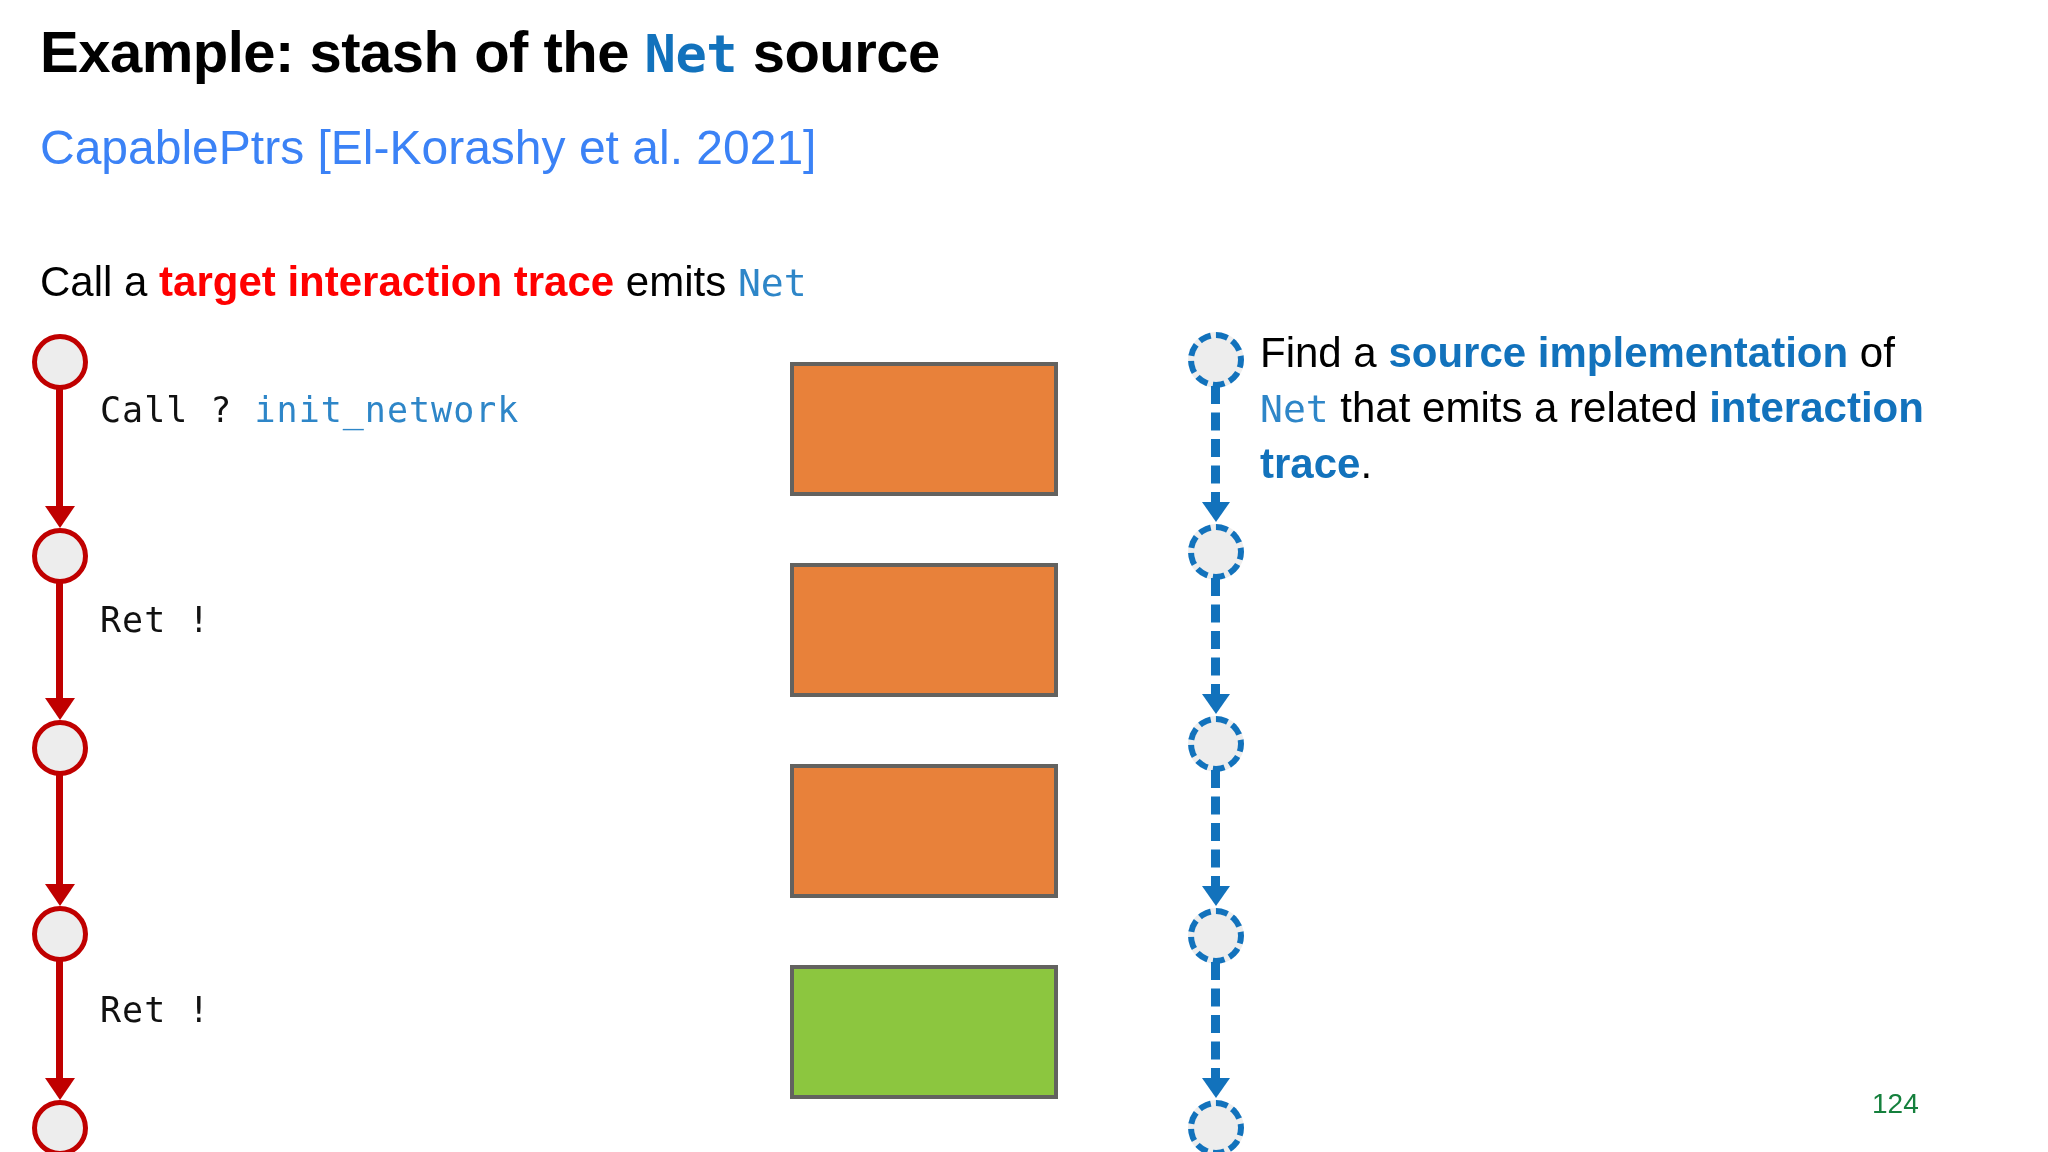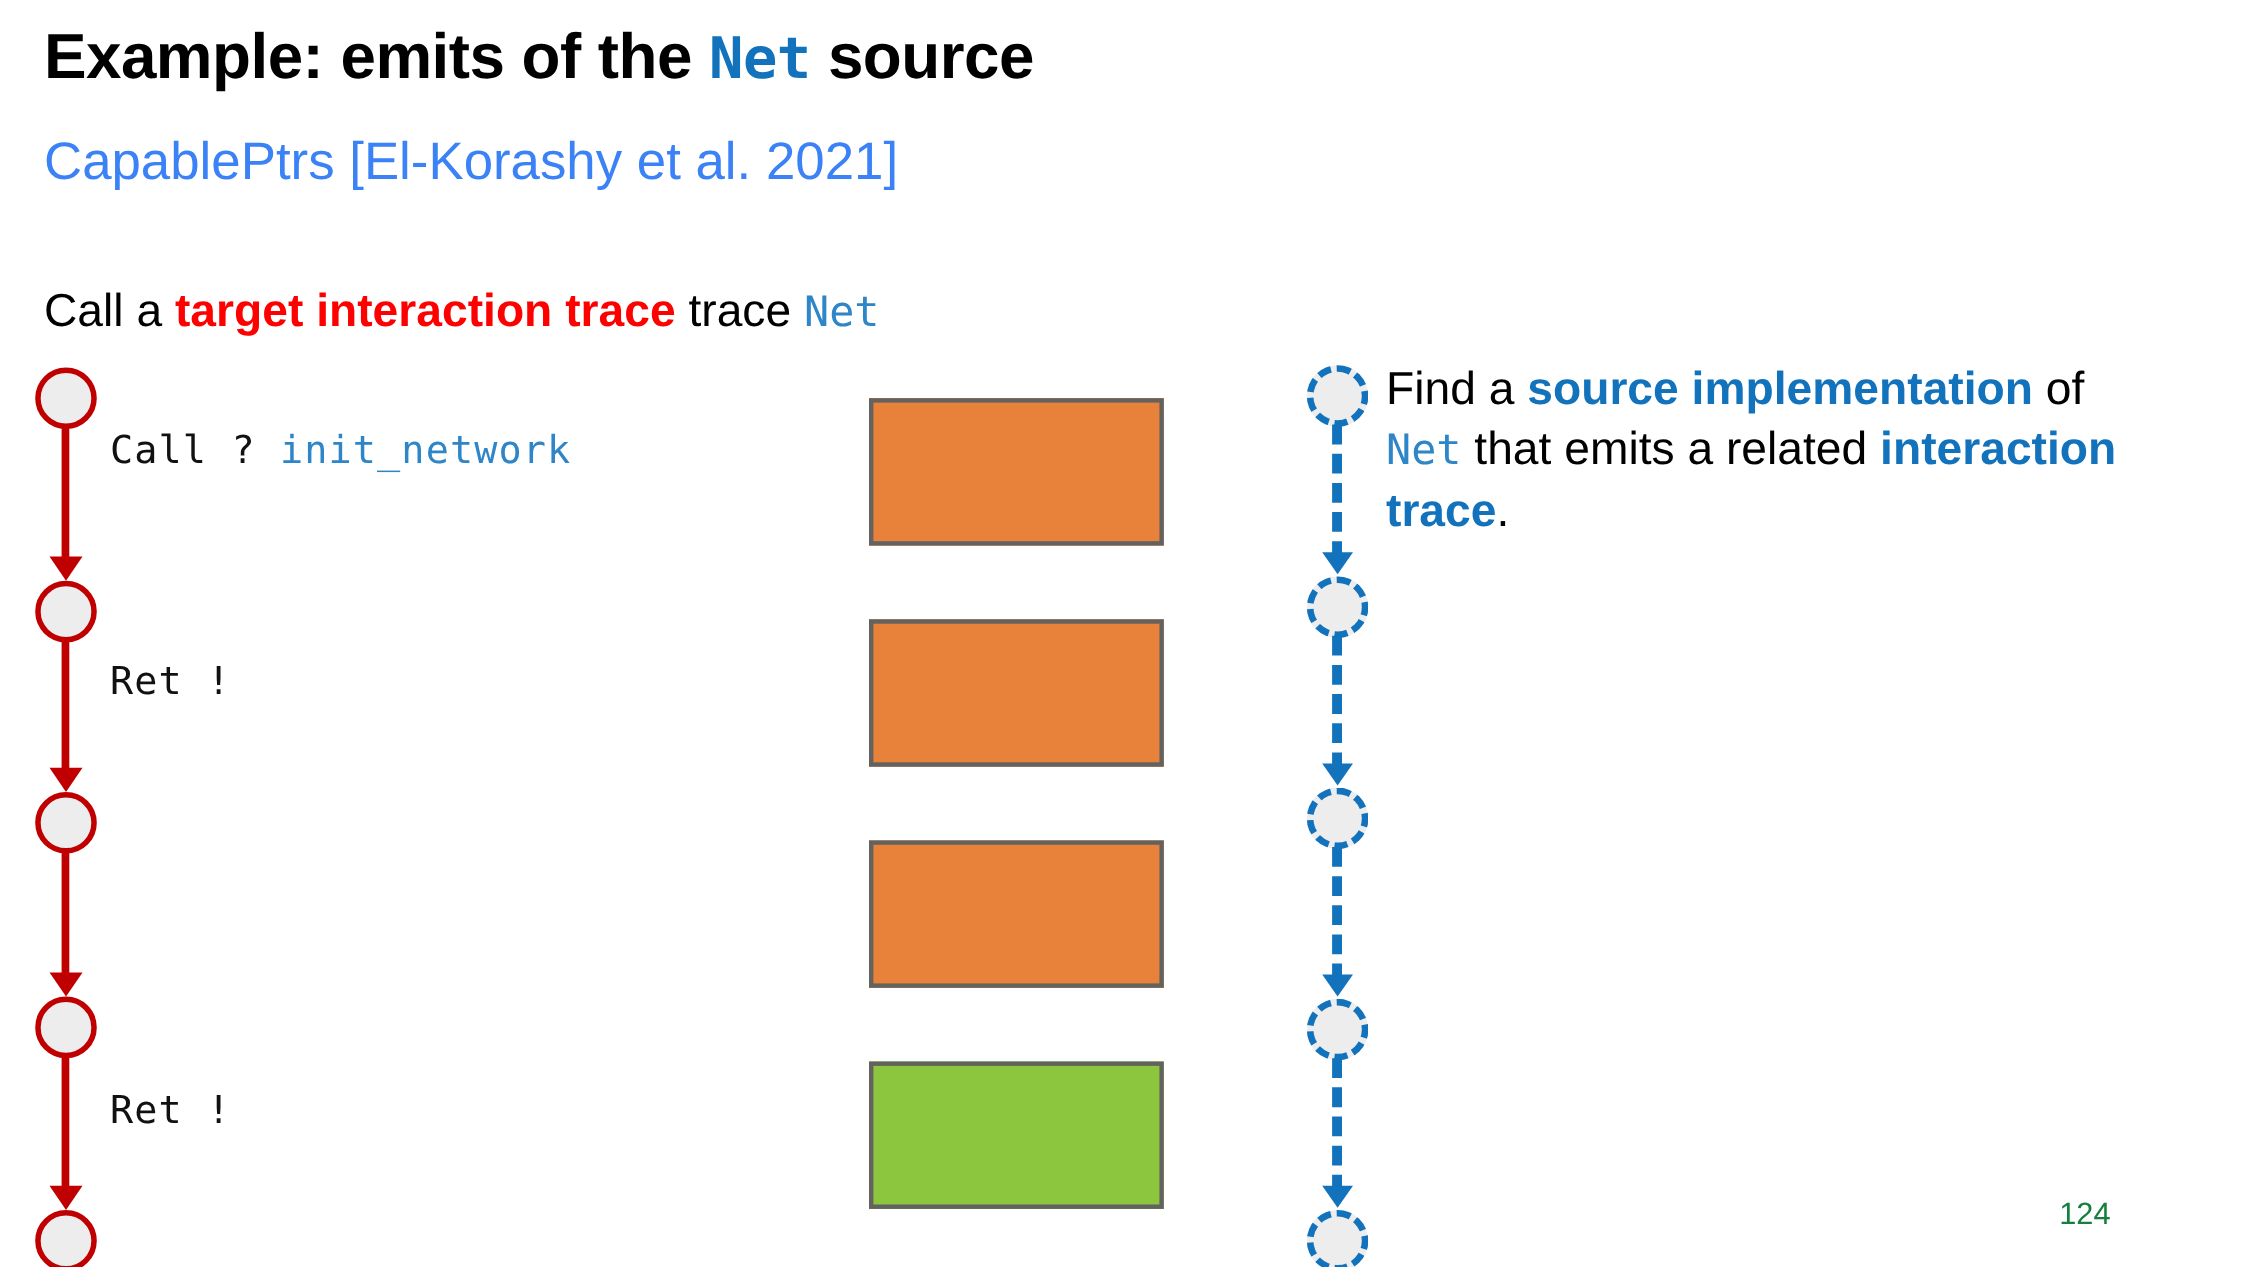--- a/index.html
+++ b/index.html
@@ -185,27 +185,27 @@
     font-size: 28px;
     color: #15803d;
   }
 </style>
 </head>
 <body>
 
 <div class="slide">
 
   <div class="title">
-    <span>Example: emits of the </span><span class="mono-blue">Net</span><span> source</span>
+    <span>Example: stash of the </span><span class="mono-blue">Net</span><span> source</span>
   </div>
 
   <div class="subtitle">CapablePtrs [El-Korashy et al. 2021]</div>
 
   <div class="lead">
-    <span>Call a </span><span class="red-bold">target interaction trace</span><span> trace </span><span class="mono-blue">Net</span>
+    <span>Call a </span><span class="red-bold">target interaction trace</span><span> emits </span><span class="mono-blue">Net</span>
   </div>
 
   <div class="trace-red">
     <div class="node-red" style="top:4px;"></div>
     <div class="edge-red" style="top:56px; height:130px;"></div>
     <div class="arrowhead-red" style="top:176px;"></div>
 
     <div class="node-red" style="top:198px;"></div>
     <div class="edge-red" style="top:250px; height:128px;"></div>
     <div class="arrowhead-red" style="top:368px;"></div>

